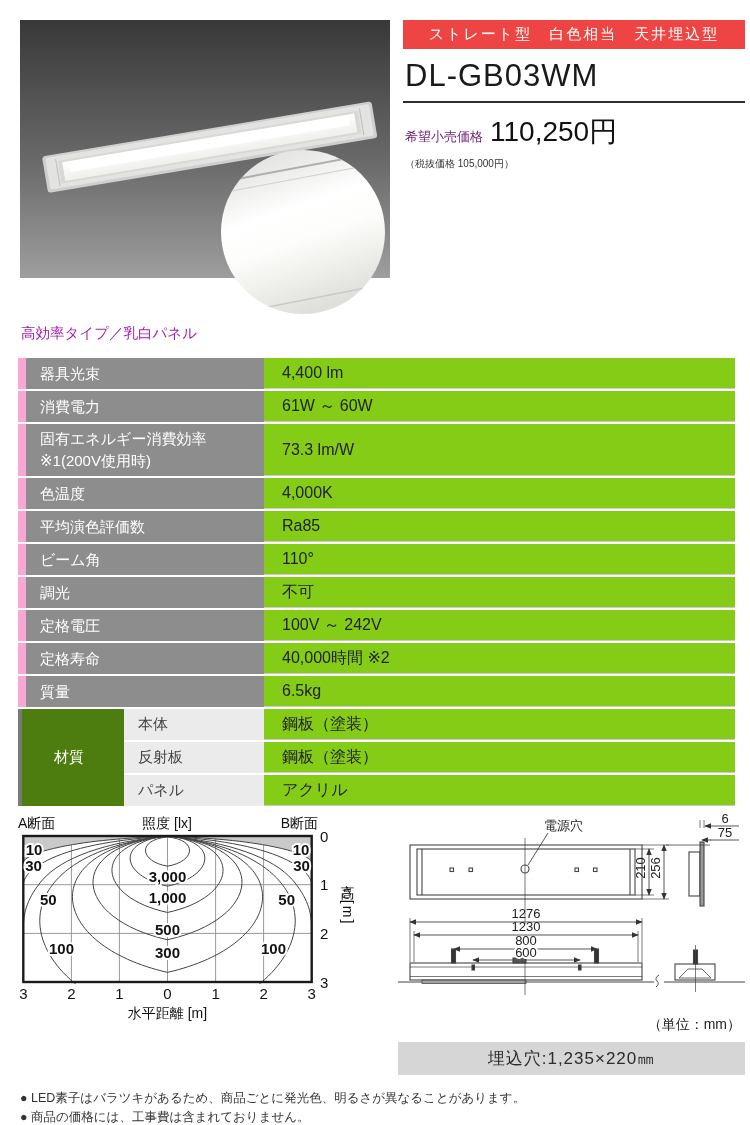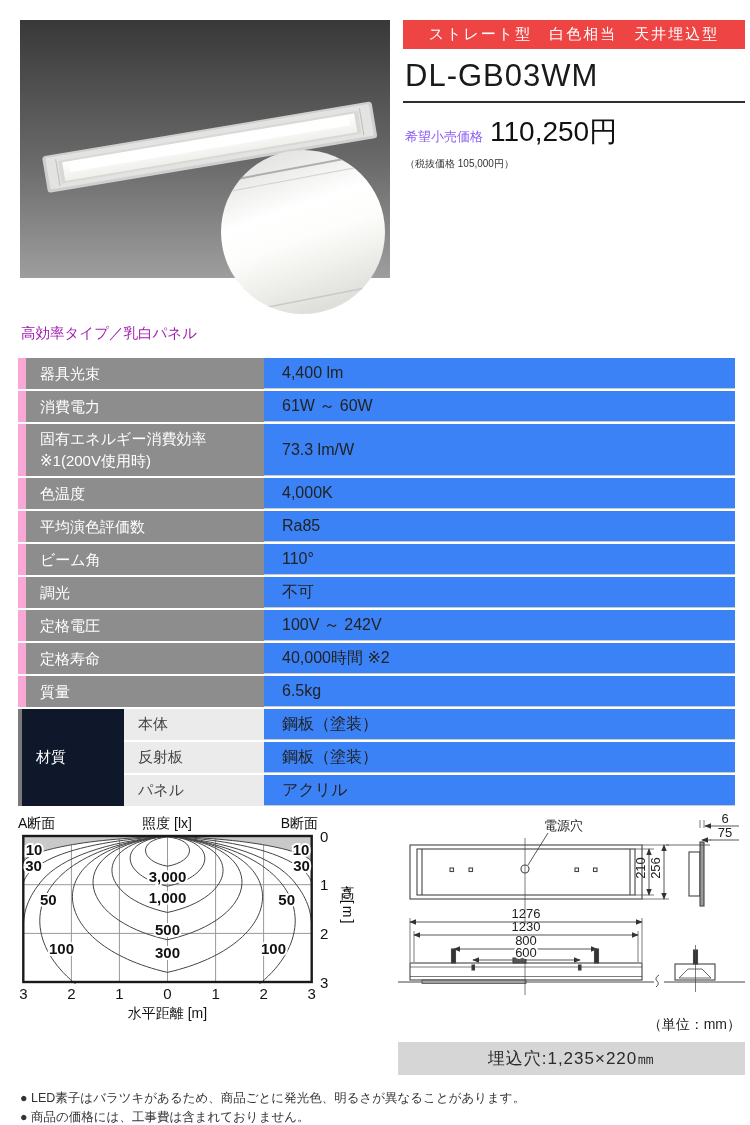--- a/index.html
+++ b/index.html
@@ -13,36 +13,36 @@
   .top { display: flex; padding: 20px 0 0 20px; }
   .visual { width: 370px; height: 296px; position: relative; flex: 0 0 370px; }
   .hdr { width: 342px; margin-left: 13px; }
   .type-badge {
     background: #ef4444; color: #fff; text-align: center;
     font-size: 15px; font-weight: normal; letter-spacing: 2px; padding: 5px 12px;
   }
   .model { font-size: 31px; color: #1a1a1a; font-weight: normal; letter-spacing: 1px; margin: 9px 0 7px 2px; }
   .hdr hr { border: none; border-top: 2px solid #2e2e2e; margin: 0 0 10px 0; }
   .price-line { display: flex; align-items: baseline; margin-left: 2px; }
-  .price-label { font-size: 13px; color: #8b5cf6; margin-right: 7px; }
+  .price-label { font-size: 13px; color: #701a75; margin-right: 7px; }
   .price-value { font-size: 28px; color: #111; }
   .tax-line { font-size: 10px; color: #333; margin: 6px 0 0 2px; }
   .caption { font-size: 14.5px; color: #a21caf; margin: 8px 0 0 21px; }
 
   
   table.spec { border-collapse: separate; border-spacing: 0 2px; width: 717px; margin: 13px 15px 0 18px; }
   table.spec td { vertical-align: middle; }
   td.lbl {
     background: #8d8d8d; color: #fff; font-size: 15px; line-height: 22px;
     padding: 4px 14px; border-left: 8px solid #f9a8d4; width: 246px;
   }
-  td.lbl-main { background: #0f172a; color: #fff; font-size: 15px; padding: 4px 14px;
+  td.lbl-main { background: #4d7c0f; color: #fff; font-size: 15px; padding: 4px 32px;
     border-left: 4px solid #7a7a7a; width: 106px; }
   td.lbl-sub { background: #ebebeb; color: #444; font-size: 15px; padding: 4px 14px; width: 140px; }
-  td.val { background: #3b82f6; color: #222; font-size: 16px; line-height: 22px;
+  td.val { background: #84cc16; color: #222; font-size: 16px; line-height: 22px;
     padding: 4px 18px; border-bottom: 1px solid #c9c9c9; }
   .lbl-line2 { display: block; }
 
   
   .figures { display: flex; margin: 4px 0 0 10px; }
   .chart-block { width: 378px; position: relative; flex: 0 0 378px; }
   .chart-ylabel {
     position: absolute; left: 329px; top: 62px; writing-mode: vertical-rl;
     font-size: 14px; color: #111; letter-spacing: 2px;
   }

